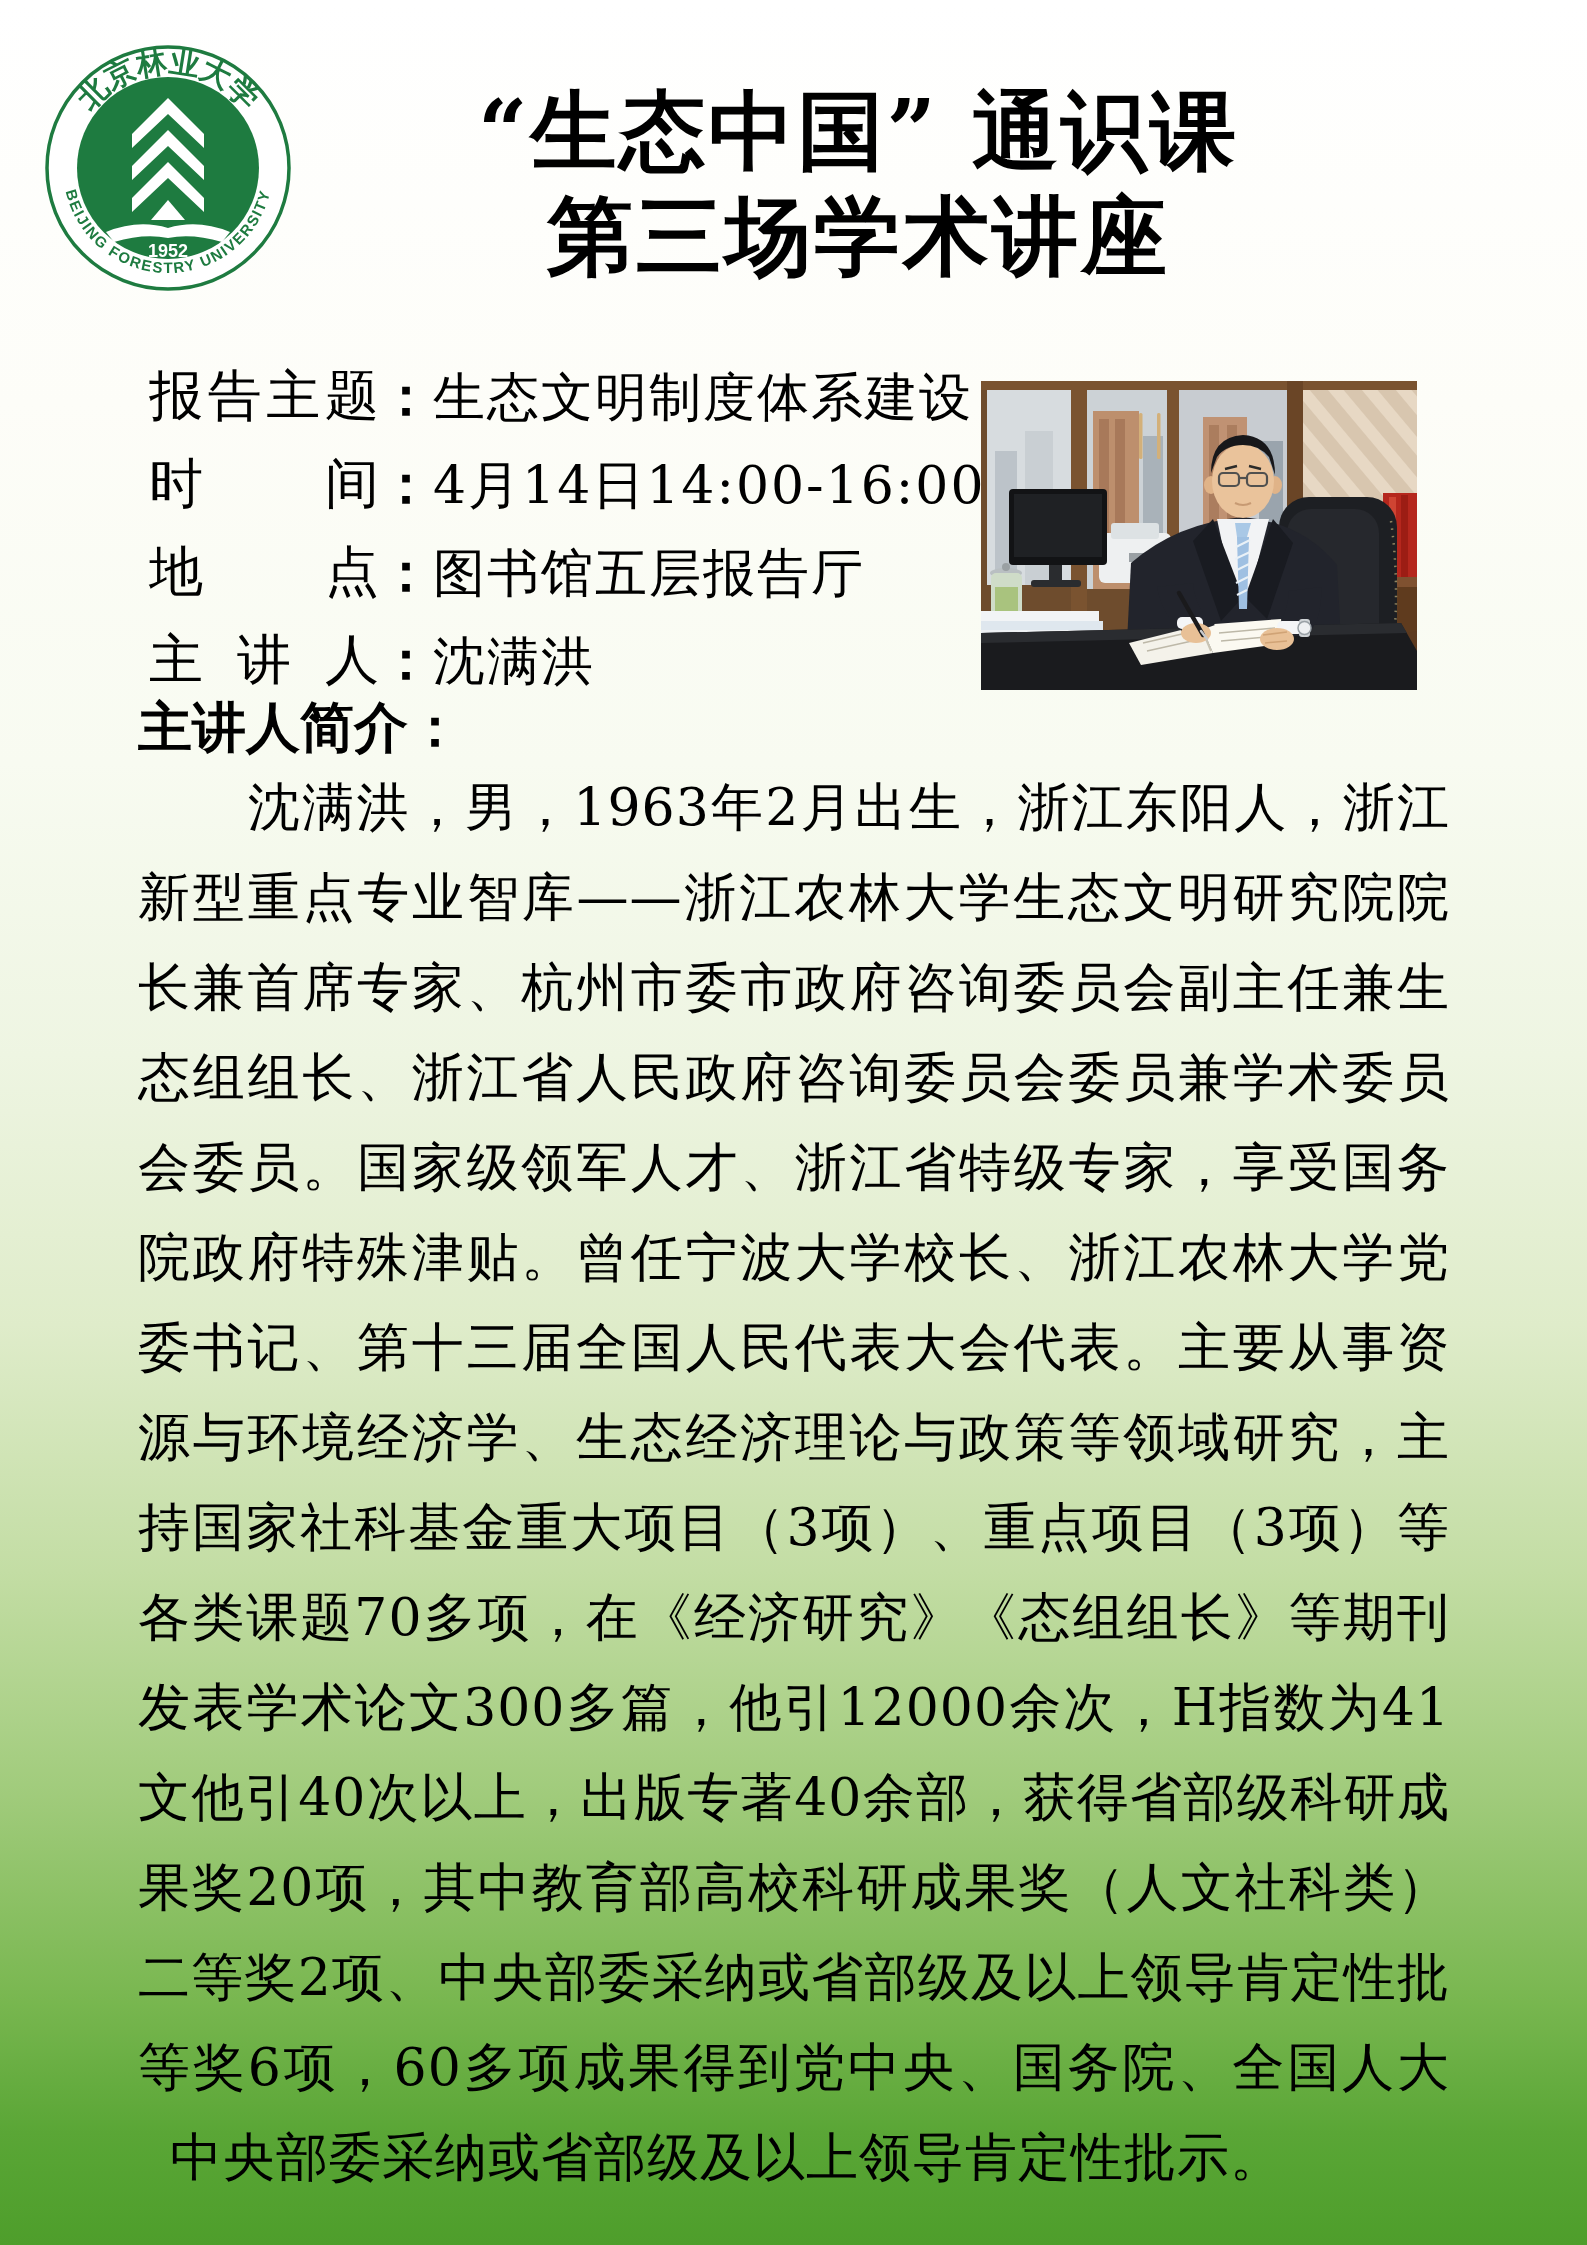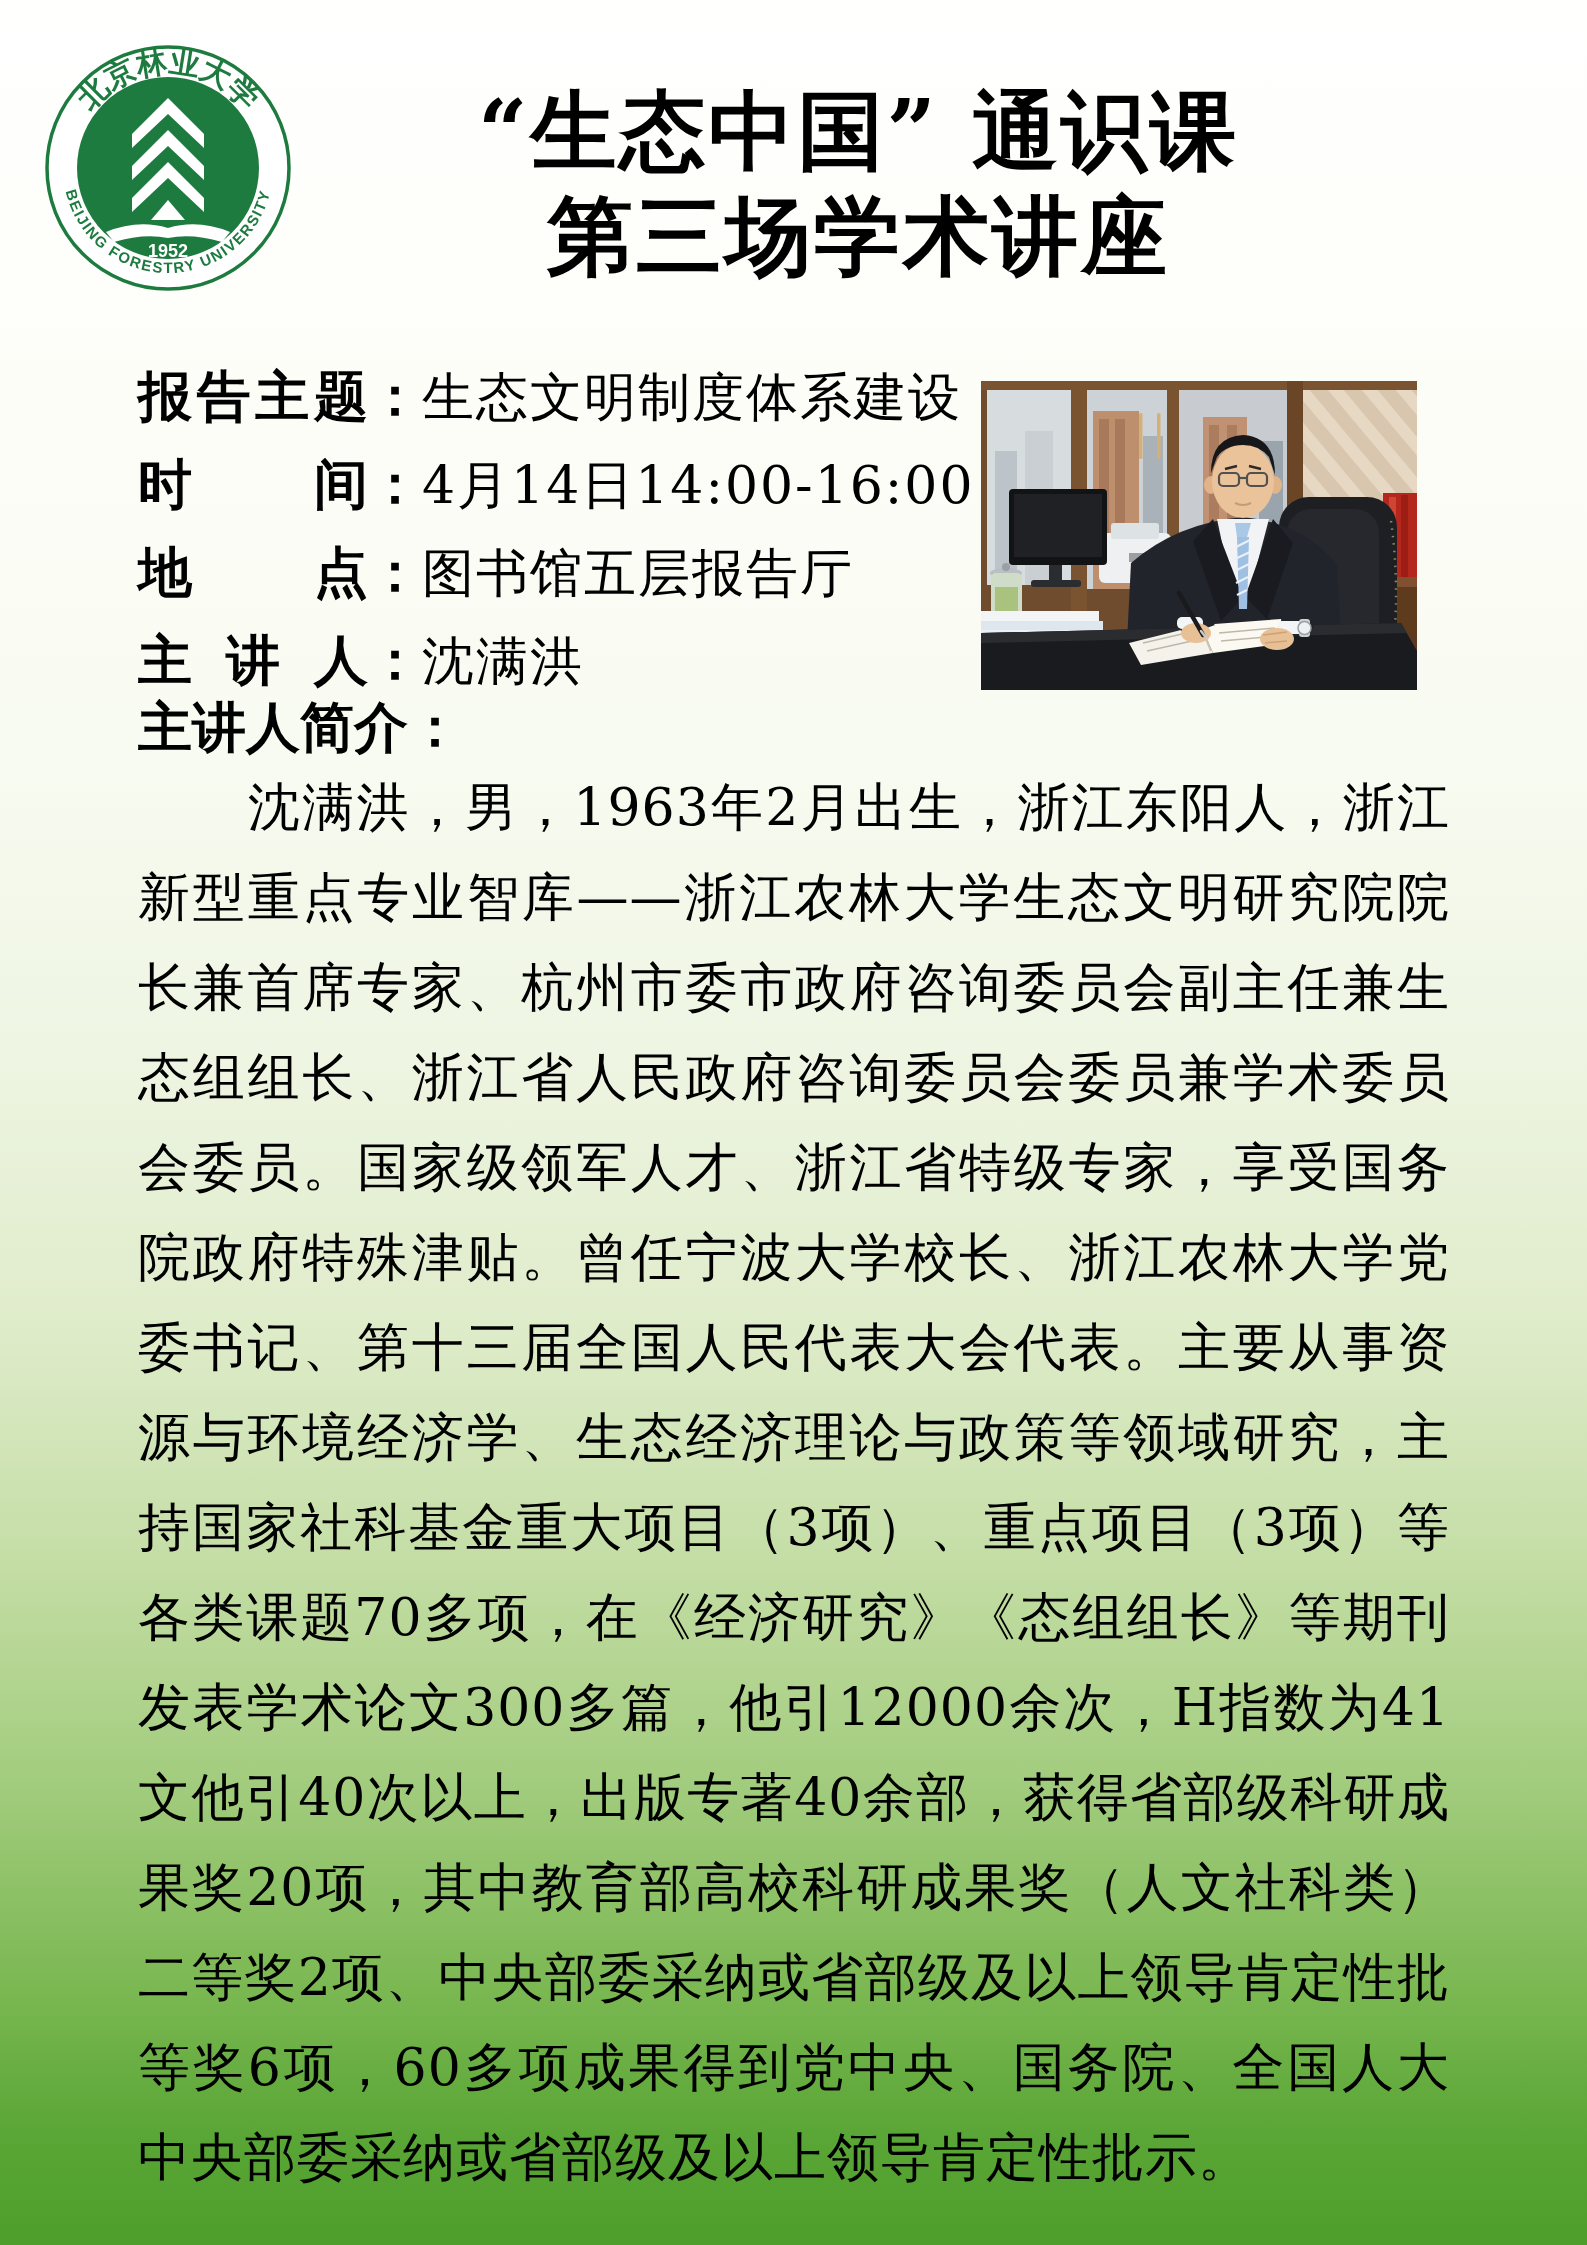--- a/index.html
+++ b/index.html
@@ -35,23 +35,24 @@
     margin-top:32px;
   }
 
   
   .info-row{
     position:absolute;left:138px;height:88px;line-height:88px;
     font-size:52px;white-space:nowrap;
   }
   .info-row .label{
     display:inline-block;width:230px;
-    font-weight:700;font-size:54px;
+    font-weight:400;font-size:54px;
     text-align:justify;text-align-last:justify;
     vertical-align:top;
+    margin-left:11px;
   }
   .info-row .colon{font-weight:700;font-size:54px;}
   .info-row .value{letter-spacing:2px;}
   .row-1{top:352px;}
   .row-2{top:440px;}
   .row-3{top:528px;}
   .row-4{top:616px;}
 
   
   .photo{position:absolute;left:981px;top:381px;width:436px;height:309px;}
@@ -64,21 +65,21 @@
   }
   .bio{
     position:absolute;left:138px;top:762px;width:1312px;
     font-size:52px;line-height:90px;letter-spacing:1px;
   }
   .bio .line{
     height:90px;overflow:hidden;
     text-align:justify;text-align-last:justify;
   }
   .bio .line.first{text-indent:110px;}
-  .bio .line.last{text-align-last:left;}
+  .bio .line.last{text-align-last:left;margin-left:32px;}
 </style>
 </head>
 <body>
 
 <div class="page">
 
   <div class="logo">
     <svg viewBox="0 0 252 252">
       <circle cx="126" cy="126" r="121" fill="#ffffff" stroke="#1e7b40" stroke-width="3.5"></circle>
       <circle cx="126" cy="126" r="91" fill="#1e7b40"></circle>

